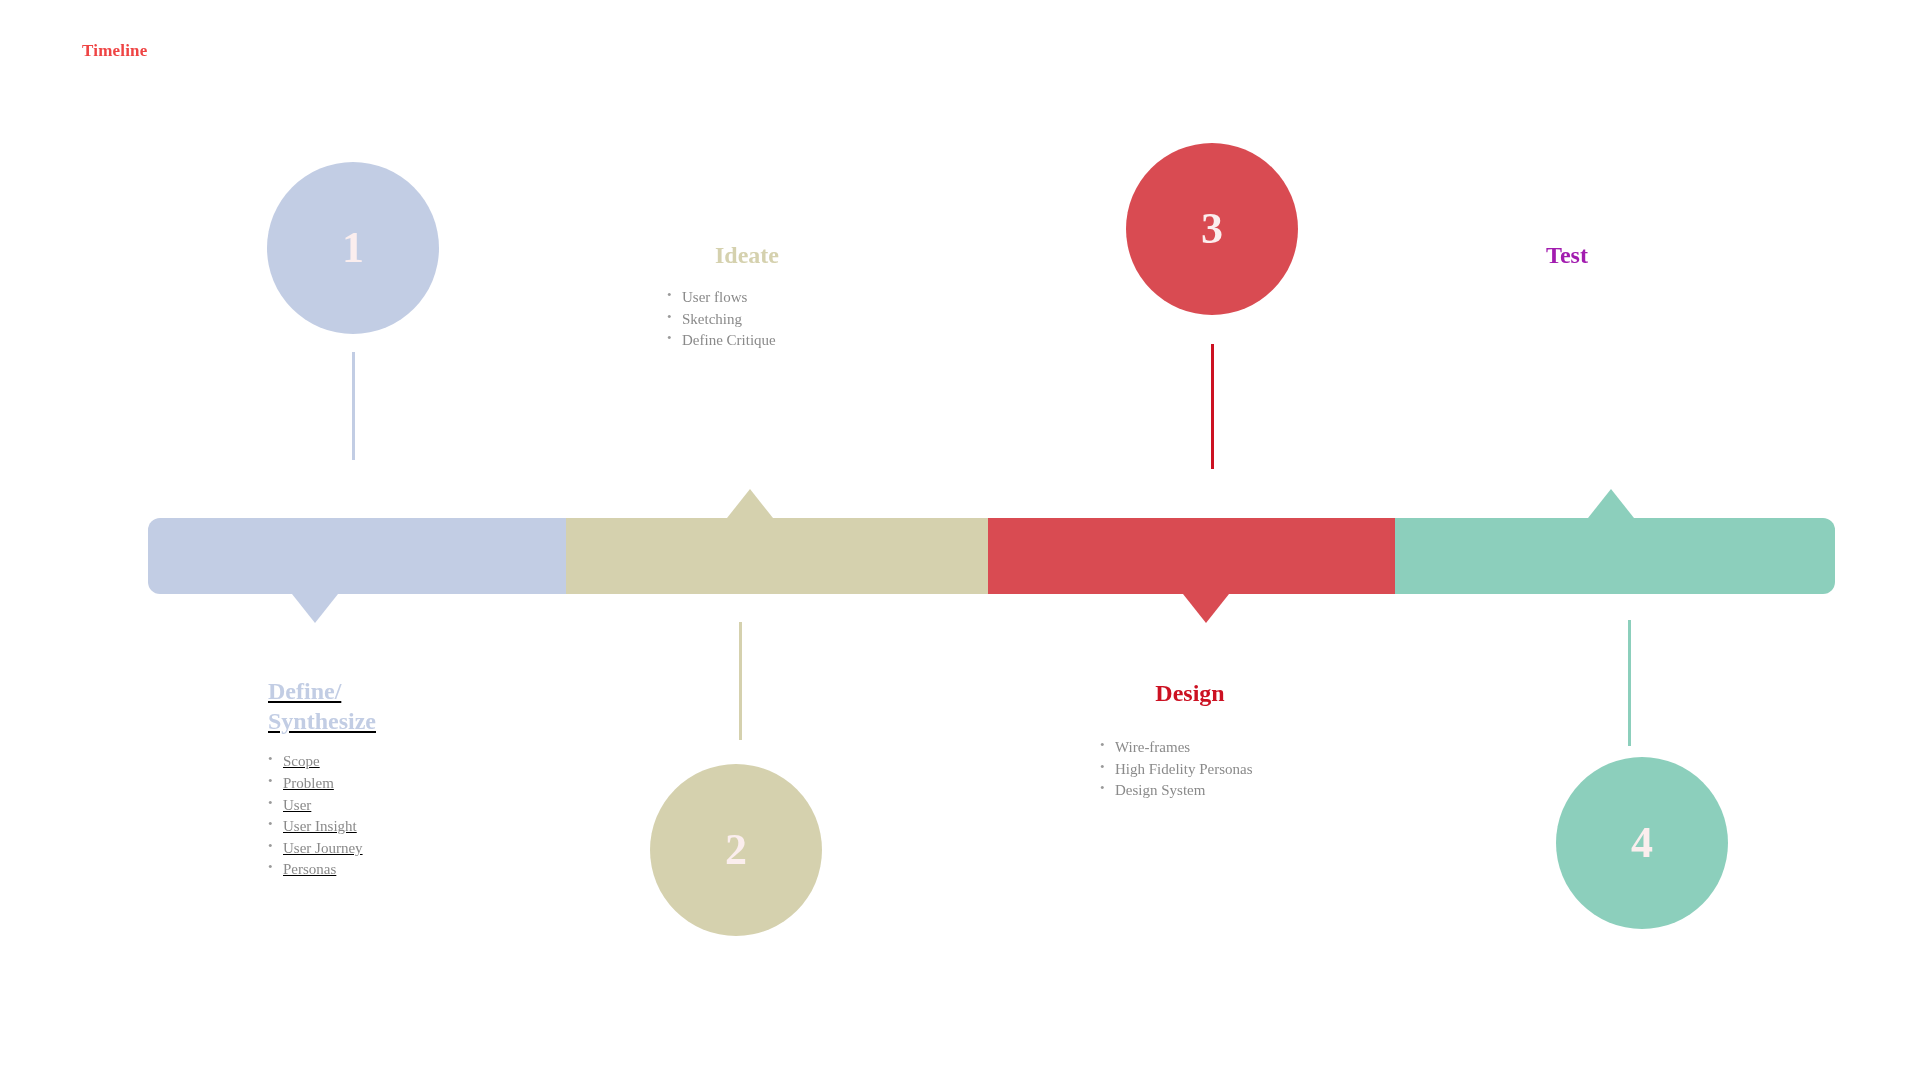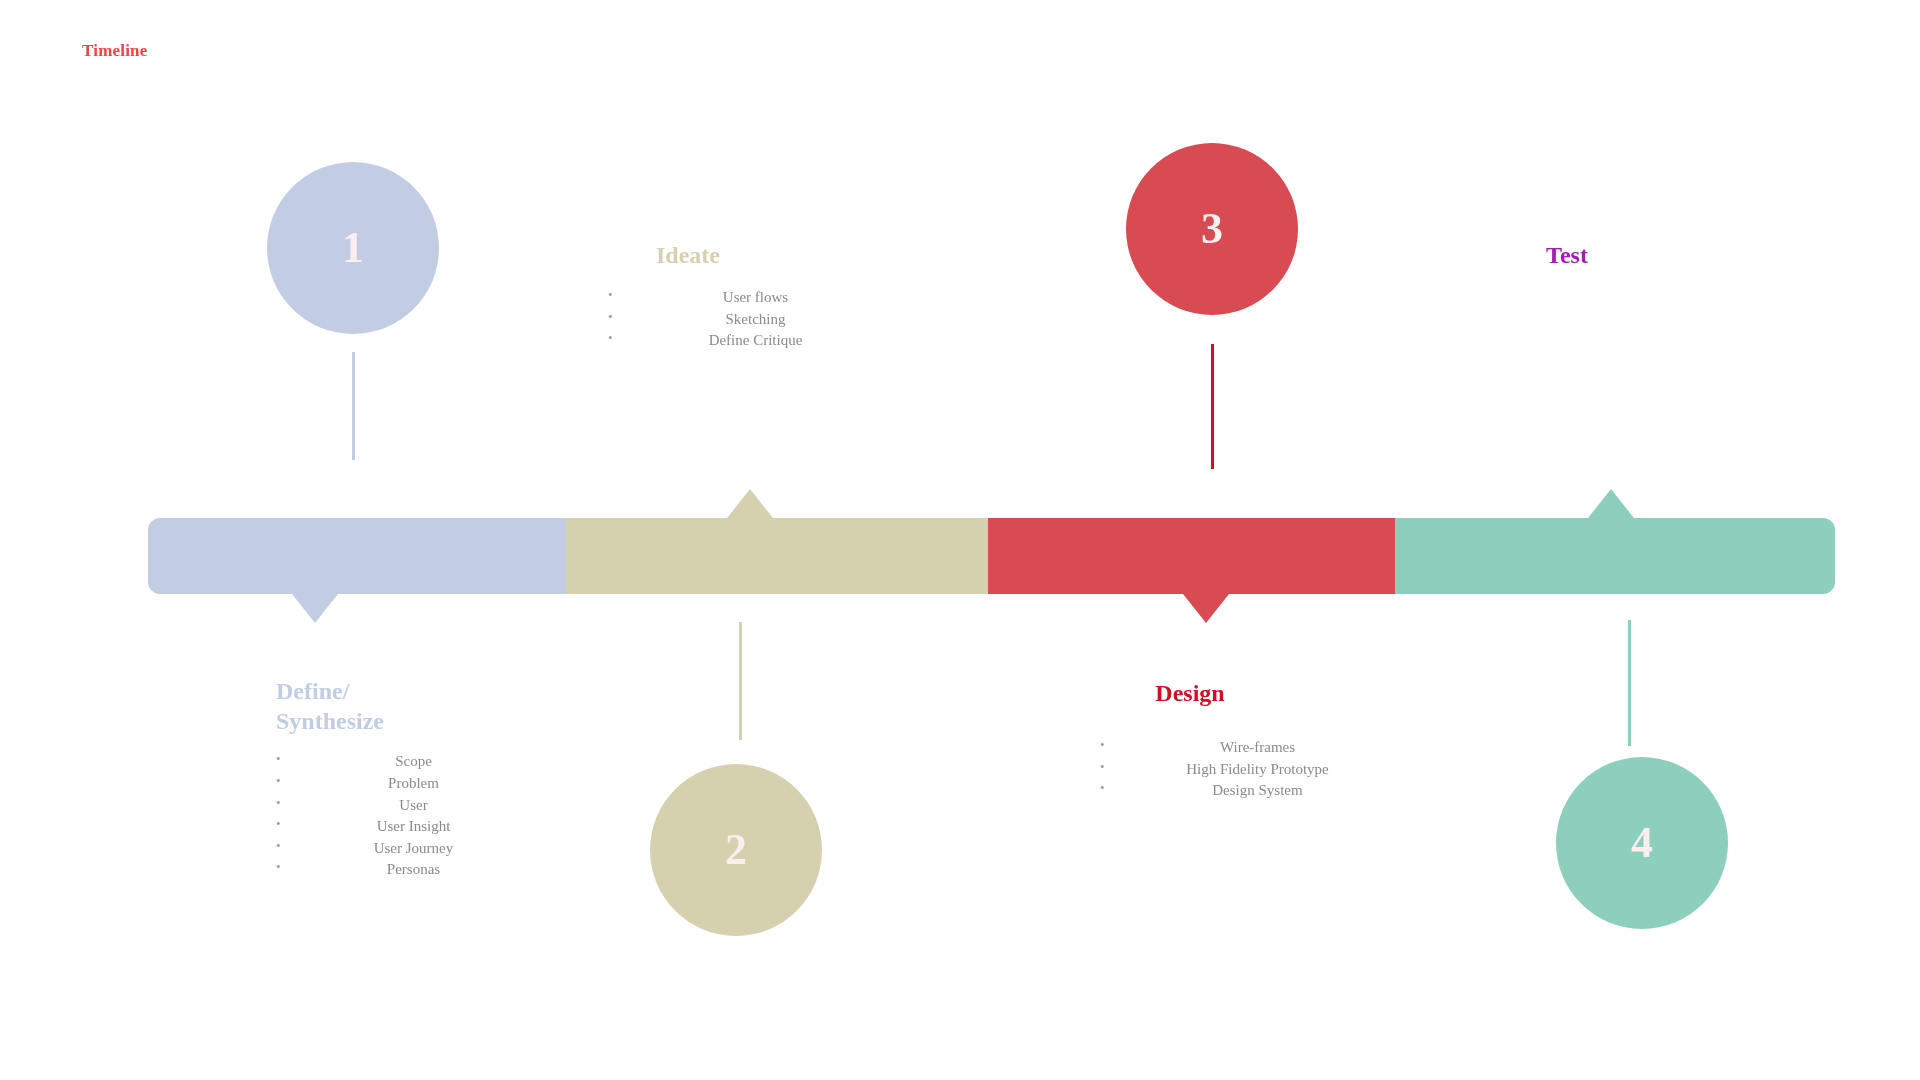--- a/index.html
+++ b/index.html
@@ -99,21 +99,20 @@
   }
   .phase-heading.centered { text-align: center; }
   .phase-bullets {
     list-style: none;
     margin: 16px 0 0 0;
     padding: 0;
     font-family: "Liberation Serif", "DejaVu Serif", serif;
     font-size: 15px;
     color: #8a8a8a;
     line-height: 1.24;
-    text-align: center;
   }
   .phase-bullets li {
     position: relative;
     padding-left: 15px;
     margin: 0 0 3px 0;
     white-space: nowrap;
   }
   .phase-bullets li::before {
     content: "\2022";
     position: absolute;
@@ -141,36 +140,36 @@
   <div class="bar-segment last" style="width:440px;background:#8ccfbc;">
     <div class="tri up" style="left:193px;border-bottom-color:#8ccfbc;"></div>
   </div>
 </div>
 
 <div class="phase-circle" style="left:267px;top:162px;width:172px;height:172px;background:#c2cde4;">
   <span>1</span>
 </div>
 <div class="stem" style="left:352px;top:352px;height:108px;background:#c2cde4;"></div>
 
-<div class="phase-text" style="left:276px;top:676px;width:260px;">
+<div class="phase-text" style="left:268px;top:676px;width:260px;text-decoration:underline;">
   <div class="phase-heading" style="color:#c2cde4;">
     <div>Define/</div>
     <div>Synthesize</div>
   </div>
   <ul class="phase-bullets">
     <li>Scope</li>
     <li>Problem</li>
     <li>User</li>
     <li>User Insight</li>
     <li>User Journey</li>
     <li>Personas</li>
   </ul>
 </div>
 
-<div class="phase-text" style="left:608px;top:240px;width:280px;">
+<div class="phase-text" style="left:667px;top:240px;width:280px;">
   <div class="phase-heading centered" style="color:#d5d1ae;width:160px;">
     <div>Ideate</div>
   </div>
   <ul class="phase-bullets" style="margin-top:18px;">
     <li>User flows</li>
     <li>Sketching</li>
     <li>Define Critique</li>
   </ul>
 </div>
 <div class="stem" style="left:739px;top:622px;height:118px;background:#d5d1ae;"></div>
@@ -182,21 +181,21 @@
   <span>3</span>
 </div>
 <div class="stem" style="left:1211px;top:344px;height:125px;background:#cc1122;"></div>
 
 <div class="phase-text" style="left:1100px;top:678px;width:300px;">
   <div class="phase-heading centered" style="color:#cc1122;width:180px;">
     <div>Design</div>
   </div>
   <ul class="phase-bullets" style="margin-top:30px;">
     <li>Wire-frames</li>
-    <li>High Fidelity Prototype</li>
+    <li>High Fidelity Personas</li>
     <li>Design System</li>
   </ul>
 </div>
 
 <div class="phase-text" style="left:1512px;top:240px;width:280px;">
   <div class="phase-heading centered" style="color:#a21caf;width:110px;">
     <div>Test</div>
   </div>
 </div>
 <div class="stem" style="left:1628px;top:620px;height:126px;background:#8ccfbc;"></div>

